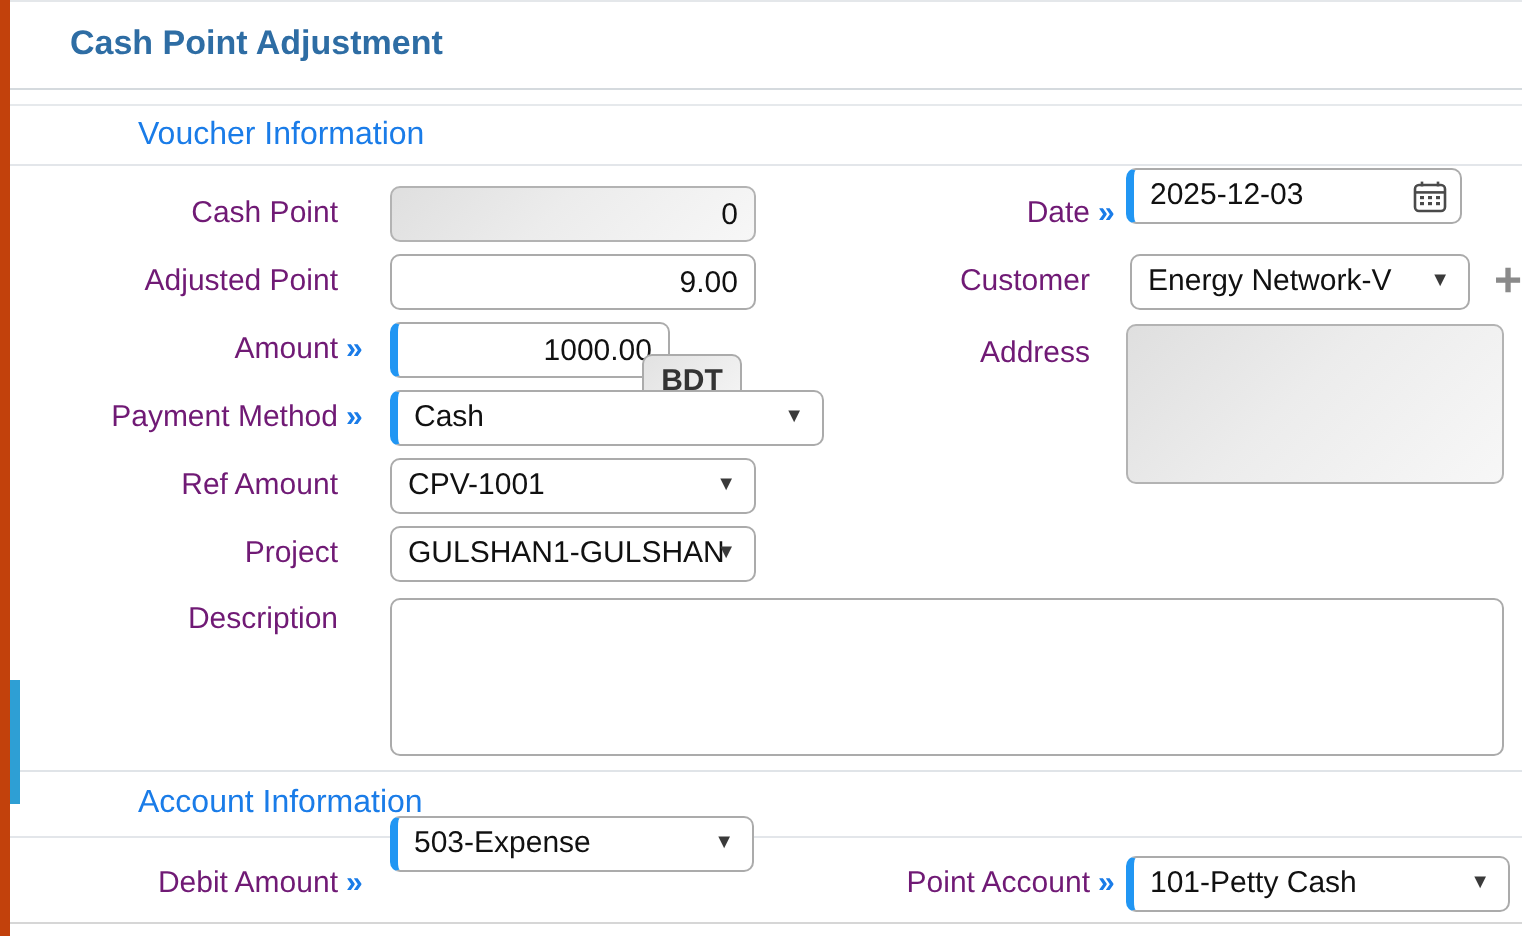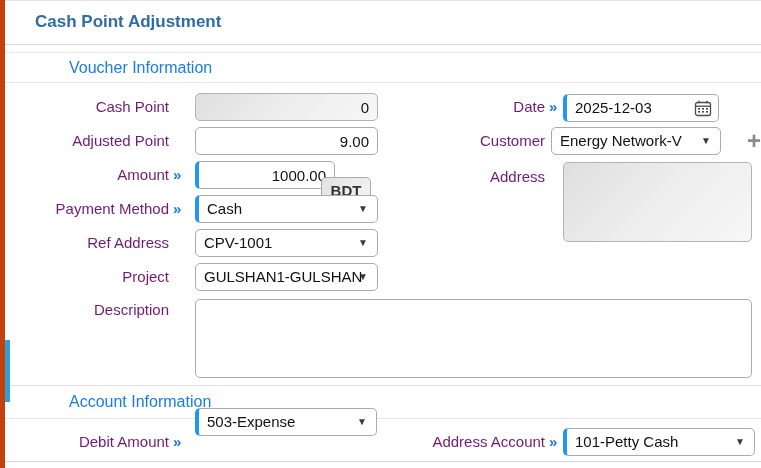--- a/index.html
+++ b/index.html
@@ -55,30 +55,30 @@
   <div class="sechead sec-voucher">
     <span class="s">Voucher Information</span>
   </div>
 
   <div class="lbl" style="top:93px;left:0;width:164px">Cash Point</div>
   <div class="lbl" style="top:127px;left:0;width:164px">Adjusted Point</div>
   <div class="lbl" style="top:161px;left:0;width:164px">Amount</div>
   <span class="req" style="top:161px;left:168px;width:20px">»</span>
   <div class="lbl" style="top:195px;left:0;width:164px">Payment Method</div>
   <span class="req" style="top:195px;left:168px;width:20px">»</span>
-  <div class="lbl" style="top:229px;left:0;width:164px">Ref Address</div>
+  <div class="lbl" style="top:229px;left:0;width:164px">Ref Amount</div>
   <div class="lbl" style="top:263px;left:0;width:164px">Project</div>
   <div class="lbl" style="top:296px;left:0;width:164px">Description</div>
 
   <input class="ctl num disabled-f" style="top: 93px; left: 190px; width: 183px;" readonly="" value="0">
   <input class="ctl num" style="top: 127px; left: 190px; width: 183px;" value="9.00">
   <input class="ctl num focus-blue" style="top: 161px; left: 190px; width: 140px;" value="1000.00">
   <div class="ctl btn-bdt" style="top:161px;left:316px;width:50px">BDT</div>
 
-  <div class="ctl selectbox focus-blue" style="top:195px;left:190px;width:183px">
+  <div class="ctl selectbox focus-blue" style="top:195px;left:190px;width:217px">
     <span class="sel-text">Cash</span>
     <span class="caret">▼</span>
   </div>
 
   <div class="ctl selectbox" style="top:229px;left:190px;width:183px">
     <span class="sel-text">CPV-1001</span>
     <span class="caret">▼</span>
   </div>
 
   <div class="ctl selectbox" style="top:263px;left:190px;width:183px">
@@ -86,56 +86,56 @@
     <span class="caret">▼</span>
   </div>
 
   <textarea class="ctl" style="top: 299px; left: 190px; width: 557px; height: 79px;"></textarea>
 
   <div class="lbl" style="top:93px;left:340px;width:200px">Date</div>
   <span class="req" style="top:93px;left:544px;width:20px">»</span>
   <div class="lbl" style="top:127px;left:340px;width:200px">Customer</div>
   <div class="lbl" style="top:163px;left:340px;width:200px">Address</div>
 
-  <div class="ctl focus-blue" style="top:94px;left:558px;width:156px">
+  <div class="ctl focus-blue" style="top:84px;left:558px;width:168px">
     <span class="datetext">2025-12-03</span>
     <svg class="calendar" width="18" height="17" viewBox="0 0 18 17">
       <rect x="1.5" y="2.5" width="15" height="13" rx="2" fill="none" stroke="#4a4a4a" stroke-width="1.3"></rect>
       <line x1="1.5" y1="6.2" x2="16.5" y2="6.2" stroke="#4a4a4a" stroke-width="1.3"></line>
       <line x1="5" y1="0.8" x2="5" y2="3.2" stroke="#4a4a4a" stroke-width="1.3"></line>
       <line x1="13" y1="0.8" x2="13" y2="3.2" stroke="#4a4a4a" stroke-width="1.3"></line>
       <rect x="4" y="8" width="2" height="1.6" fill="#4a4a4a"></rect>
       <rect x="8" y="8" width="2" height="1.6" fill="#4a4a4a"></rect>
       <rect x="12" y="8" width="2" height="1.6" fill="#4a4a4a"></rect>
       <rect x="4" y="11" width="2" height="1.6" fill="#4a4a4a"></rect>
       <rect x="8" y="11" width="2" height="1.6" fill="#4a4a4a"></rect>
       <rect x="12" y="11" width="2" height="1.6" fill="#4a4a4a"></rect>
     </svg>
   </div>
 
-  <div class="ctl selectbox" style="top:127px;left:546px;width:170px">
+  <div class="ctl selectbox" style="top:127px;left:560px;width:170px">
     <span class="sel-text">Energy Network-V</span>
     <span class="caret">▼</span>
   </div>
   <div class="plus" style="top:127px;left:738px">+</div>
 
   <textarea class="ctl disabled-f" style="top: 162px; left: 558px; width: 189px; height: 80px;" readonly=""></textarea>
 
   <div class="sechead sec-account">
     <span class="s">Account Information</span>
   </div>
 
   <div class="lbl" style="top:428px;left:0;width:164px">Debit Amount</div>
   <span class="req" style="top:428px;left:168px;width:20px">»</span>
   <div class="ctl selectbox focus-blue" style="top:408px;left:190px;width:182px">
     <span class="sel-text">503-Expense</span>
     <span class="caret">▼</span>
   </div>
 
-  <div class="lbl" style="top:428px;left:340px;width:200px">Address Account</div>
+  <div class="lbl" style="top:428px;left:340px;width:200px">Point Account</div>
   <span class="req" style="top:428px;left:544px;width:20px">»</span>
   <div class="ctl selectbox focus-blue" style="top:428px;left:558px;width:192px">
     <span class="sel-text">101-Petty Cash</span>
     <span class="caret">▼</span>
   </div>
 
   <div class="bottomline"></div>
   <div class="strip"></div>
 </div>
 

